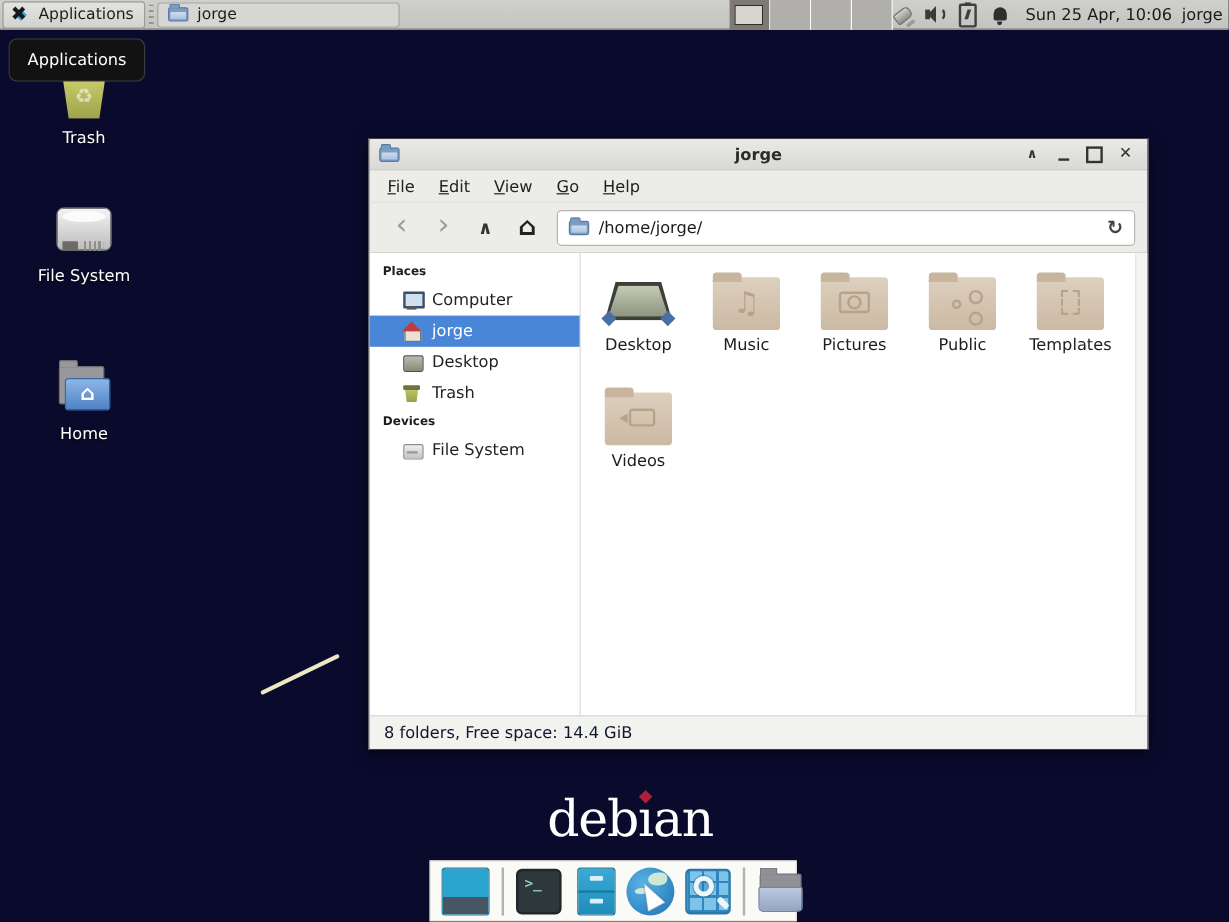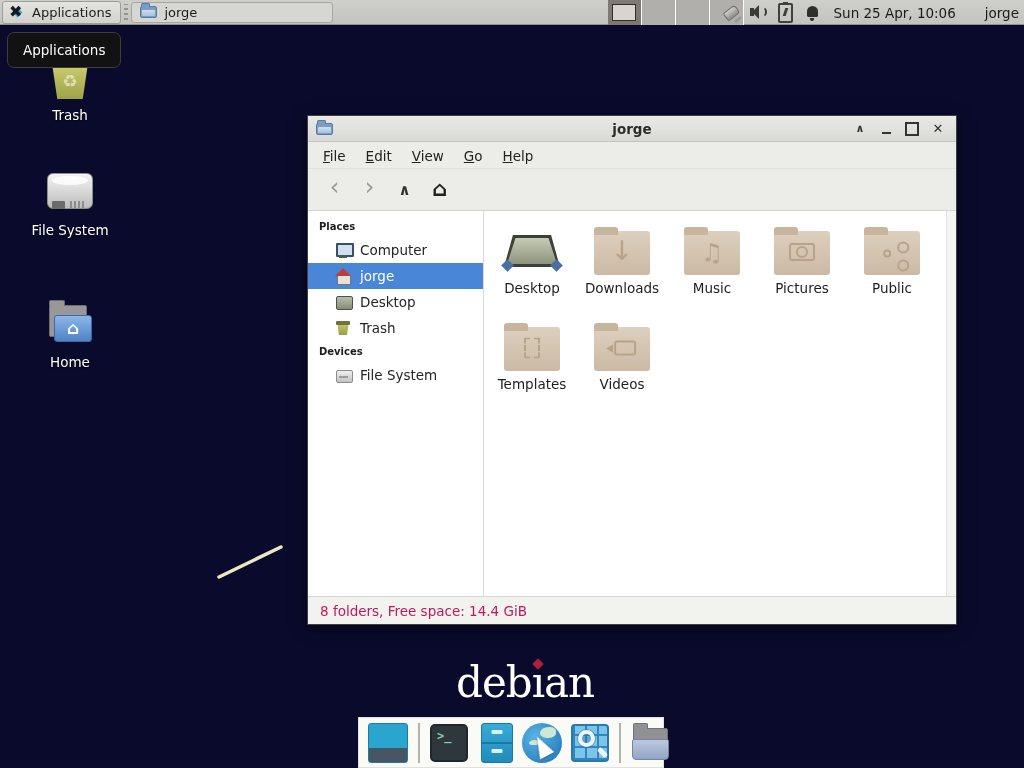--- a/index.html
+++ b/index.html
@@ -52,21 +52,21 @@
               border-bottom-right-radius:10px; border-top-color:transparent; border-bottom-color:transparent; }
   
   .tray-battery::before { content:""; width:11px; height:16px; border:2px solid #3f3f3d; border-radius:2px; }
   .tray-battery::after { content:""; position:absolute; top:2px; width:5px; height:2px; background:#3f3f3d; }
   .tray-battery .bolt { position:absolute; width:3px; height:8px; background:#3f3f3d; transform:skewX(-18deg); top:8px; }
   
   .tray-bell::before { content:""; width:11px; height:11px; background:#2e2e2c;
               border-radius:6px 6px 2px 2px; margin-top:-3px; }
   .tray-bell::after { content:""; position:absolute; bottom:4px; width:4px; height:3px;
               background:#2e2e2c; border-radius:0 0 3px 3px; }
-  .clock { margin-right:29px; font-size:13.5px; color:#1a1a1a; white-space:nowrap; }
+  .clock { margin-right:8px; font-size:13.5px; color:#1a1a1a; white-space:nowrap; }
   .panel-user { margin-right:5px; font-size:13.5px; color:#1a1a1a; }
 
   
   .tooltip { position:absolute; left:7px; top:32px; z-index:50; background:#121212;
              border:1px solid #3c3c3c; border-radius:7px; color:#fff; font-size:13.5px;
              padding:9px 15px; }
 
   
   .di { position:absolute; left:10px; width:120px; text-align:center; z-index:5; }
   .di-trash { top:53px; } .di-filesystem { top:168px; } .di-home { top:300px; }
@@ -203,21 +203,21 @@
            clip-path:polygon(17% 0,83% 0,100% 100%,0 100%);
            background:linear-gradient(#c6cbb6,#8d937c); display:block; }
   .fi-desktop::before { content:""; position:absolute; left:0px; bottom:5px; width:9px; height:9px;
            background:#4c6fa5; background:#4a6fa5; transform:rotate(45deg); z-index:3; }
   .fi-desktop::after { content:""; position:absolute; right:0px; bottom:5px; width:9px; height:9px;
            background:#4a6fa5; transform:rotate(45deg); z-index:3; }
   .scroll-strip { position:absolute; right:0; top:0; bottom:0; width:10px; background:#f4f4f1;
            border-left:1px solid #e4e4e1; }
 
   .statusbar { height:28px; background:#f2f2ef; border-top:1px solid #d6d6d2; display:flex;
-           align-items:center; padding-left:12px; font-size:13.5px; color:#be185d; }
+           align-items:center; padding-left:12px; font-size:13.5px; color:#0f172a; }
 
   
   .dock { position:absolute; left:358px; top:717px; width:306px; height:51px; background:#fafaf7;
           border:1px solid #e0e0dc; display:flex; align-items:center; gap:9px; padding:0 9px; z-index:30; }
   .dock-item { position:relative; width:40px; height:40px; flex:0 0 auto; }
   .dk-sep { width:2px; height:40px; background:#b3b3ae; margin:0 1px; }
   .dk-desktop { background:linear-gradient(#2aa5d0 0 62%,#475663 62% 100%); border-radius:3px;
           border:1px solid #1d7ea3; }
   .dk-terminal { width:38px; height:38px; margin-top:1px; background:#2e373c; border:2px solid #20272b;
           border-radius:5px; }
@@ -372,20 +372,25 @@
       <span class="menu-item"><u>G</u>o</span>
 
       <span class="menu-item"><u>H</u>elp</span>
     </div>
 
   <div class="toolbar">
     <span class="tb-btn tb-back"></span>
     <span class="tb-btn tb-fwd"></span>
     <span class="tb-btn tb-up"></span>
     <span class="tb-btn tb-home"></span>
+    <div class="pathbar">
+      <span class="mini-folder"></span>
+      <span class="path-text">/home/jorge/</span>
+      <span class="reload"></span>
+    </div>
   </div>
 
   <div class="win-body">
     <div class="sidebar">
       <div class="sb-header">Places</div>
       <div>
 
           <div class="sb-row">
             <span class="sb-ic sb-computer"></span>
             <span>Computer</span>
@@ -421,27 +426,20 @@
 
           <div class="file-item">
             <span class="file-icon fi-desktop">
               <span class="s1"></span>
               <span class="s2"></span>
             </span>
             <span class="file-label">Desktop</span>
           </div>
 
 
-          <div class="file-item">
-            <span class="file-icon fi-downloads">
-              <span class="s1"></span>
-              <span class="s2"></span>
-            </span>
-            <span class="file-label">Downloads</span>
-          </div>
 
           <div class="file-item">
             <span class="file-icon fi-music">
               <span class="s1"></span>
               <span class="s2"></span>
             </span>
             <span class="file-label">Music</span>
           </div>
 
           <div class="file-item">

